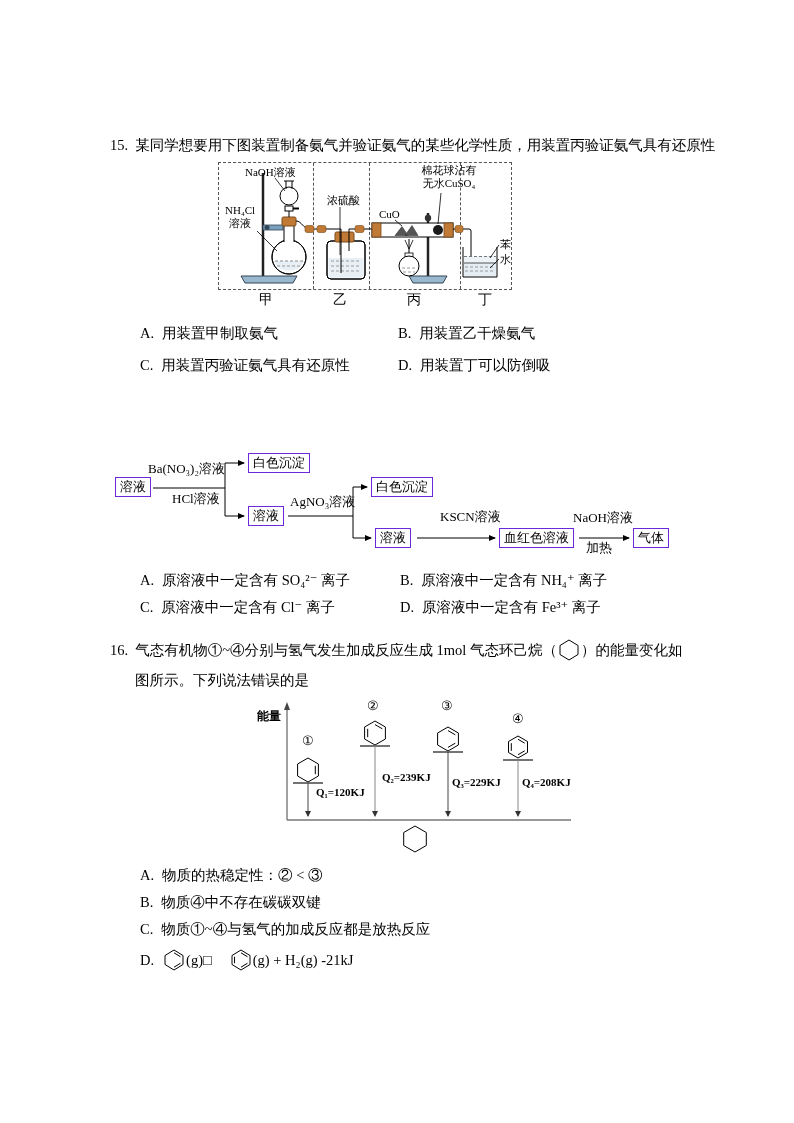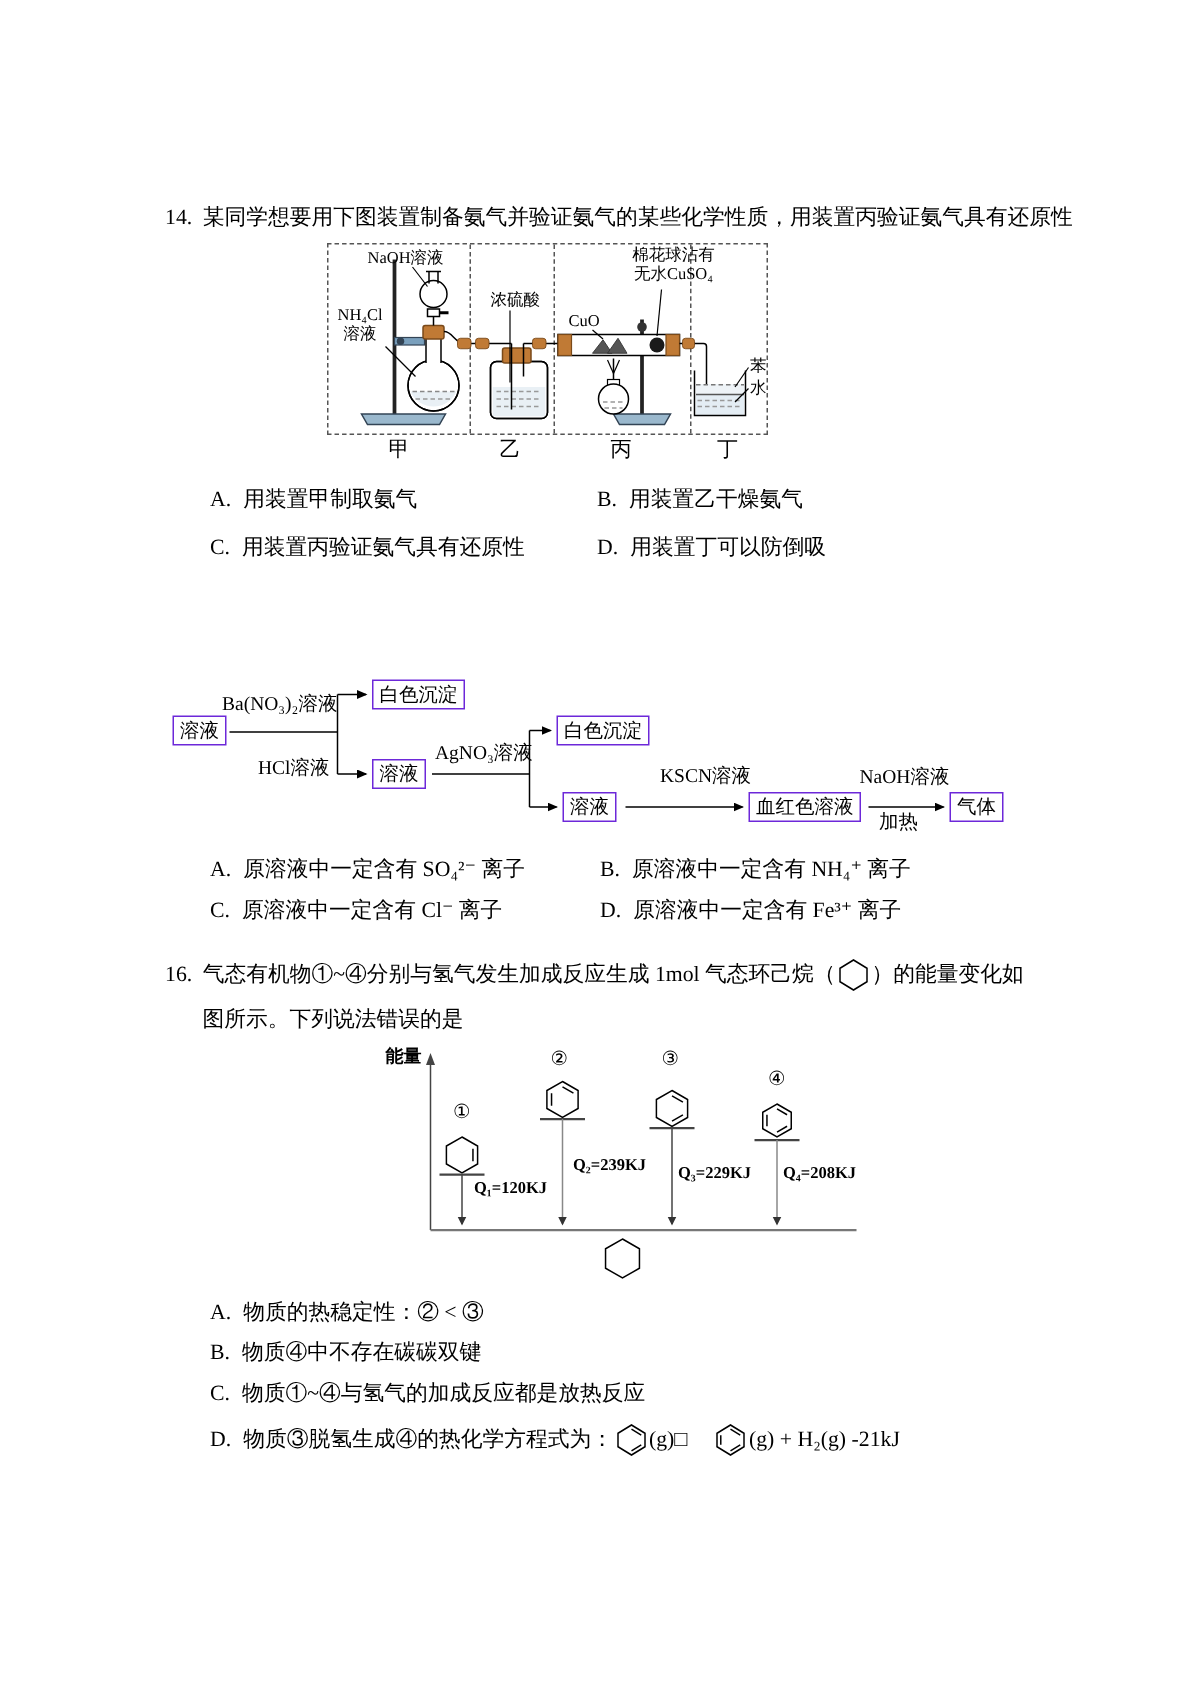--- a/index.html
+++ b/index.html
@@ -11,31 +11,31 @@
   .opt{font-size:14.5px;line-height:19px;white-space:nowrap;display:flex;align-items:center;}
   .opt .ol{margin-right:8px;}
   .dlabel{position:absolute;font-size:11px;line-height:13px;white-space:nowrap;}
   .dlabel.center{text-align:center;}
   .unit{position:absolute;font-size:14px;}
   .fbox{position:absolute;border:1px solid #6d28d9;background:#fff;font-size:13px;line-height:16px;
         padding:1px 4px;white-space:nowrap;}
   .flabel{position:absolute;font-size:13px;line-height:15px;white-space:nowrap;}
   .elabel{position:absolute;font-size:11px;line-height:13px;white-space:nowrap;font-weight:bold;}
   .cnum{position:absolute;font-size:13px;line-height:15px;}
-  .axlab{position:absolute;font-size:12px;font-weight:bold;line-height:14px;}
+  .axlab{position:absolute;font-size:12px;font-weight:bold;line-height:14px;margin-top:12px;}
   .hexicon{display:inline-block;vertical-align:middle;margin:0 1px;}
   svg{display:block;}
 </style>
 </head>
 <body>
 
 <div class="page">
 
   <div class="abs stem" style="left:110px;top:136px">
-    <span class="qnum">14.</span>
+    <span class="qnum">15.</span>
     <span>某同学想要用下图装置制备氨气并验证氨气的某些化学性质，用装置丙验证氨气具有还原性</span>
   </div>
 
   <div class="abs" style="left:218px;top:162px;width:292px;height:126px;border:1px dashed #555">
     <div class="abs" style="left:94px;top:0;height:126px;border-left:1px dashed #555"></div>
     <div class="abs" style="left:150px;top:0;height:126px;border-left:1px dashed #555"></div>
     <div class="abs" style="left:241px;top:0;height:126px;border-left:1px dashed #555"></div>
 
     <svg class="abs" style="left:0;top:0" width="292" height="126" viewBox="0 0 292 126">
 
@@ -191,21 +191,21 @@
       <line x1="467" y1="90" x2="517" y2="90" stroke="#000" marker-end="url(#ah1)"></line>
     </svg>
     <div class="fbox" style="left:3px;top:29px">溶液</div>
     <div class="fbox" style="left:136px;top:5px">白色沉淀</div>
     <div class="fbox" style="left:136px;top:58px">溶液</div>
     <div class="fbox" style="left:259px;top:29px">白色沉淀</div>
     <div class="fbox" style="left:263px;top:80px">溶液</div>
     <div class="fbox" style="left:387px;top:80px">血红色溶液</div>
     <div class="fbox" style="left:521px;top:80px">气体</div>
     <div class="flabel" style="left:36px;top:13px">Ba(NO₃)₂溶液</div>
-    <div class="flabel" style="left:60px;top:56px">HCl溶液</div>
+    <div class="flabel" style="left:60px;top:43px">HCl溶液</div>
     <div class="flabel" style="left:178px;top:46px">AgNO₃溶液</div>
     <div class="flabel" style="left:328px;top:61px">KSCN溶液</div>
     <div class="flabel" style="left:461px;top:62px">NaOH溶液</div>
     <div class="flabel" style="left:474px;top:92px">加热</div>
   </div>
 
   <div class="abs opt" style="left:140px;top:571px">
     <span class="ol">A.</span>
     <span>原溶液中一定含有 SO₄²⁻ 离子</span>
   </div>
@@ -290,21 +290,20 @@
   <div class="abs opt" style="left:140px;top:893px">
     <span class="ol">B.</span>
     <span>物质④中不存在碳碳双键</span>
   </div>
   <div class="abs opt" style="left:140px;top:920px">
     <span class="ol">C.</span>
     <span>物质①~④与氢气的加成反应都是放热反应</span>
   </div>
   <div class="abs opt" style="left:140px;top:948px">
     <span class="ol">D.</span>
-    <span>物质③脱氢生成④的热化学方程式为：</span>
     <svg class="hexicon" width="22" height="24" viewBox="0 0 22 24">
       <polygon points="11,2 20,7.5 20,16.5 11,22 2,16.5 2,7.5" fill="none" stroke="#000"></polygon>
       <line x1="11" y1="4.8" x2="17.48" y2="8.76" stroke="#000"></line>
       <line x1="17.48" y1="15.24" x2="11" y2="19.2" stroke="#000"></line>
     </svg>
     <span>(g)□</span>
     <svg class="hexicon" style="margin-left:18px" width="22" height="24" viewBox="0 0 22 24">
       <polygon points="11,2 20,7.5 20,16.5 11,22 2,16.5 2,7.5" fill="none" stroke="#000"></polygon>
       <line x1="11" y1="4.8" x2="17.48" y2="8.76" stroke="#000"></line>
       <line x1="17.48" y1="15.24" x2="11" y2="19.2" stroke="#000"></line>

